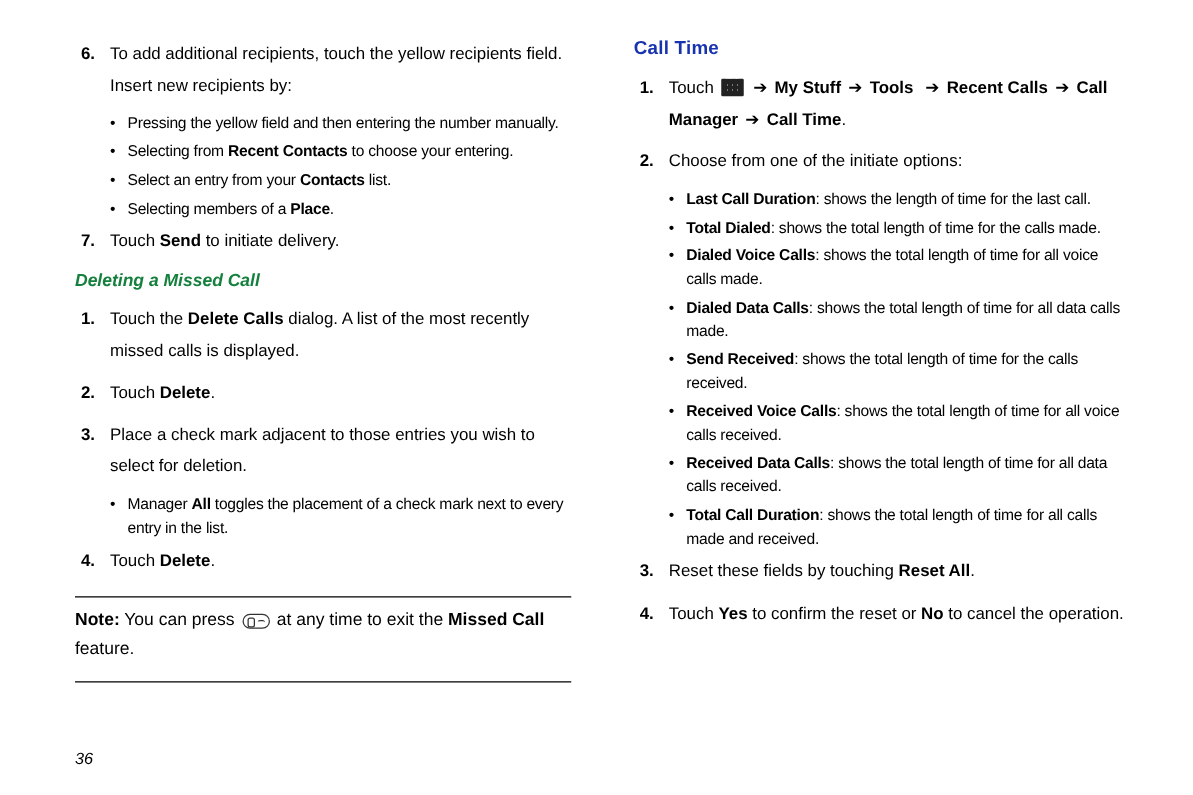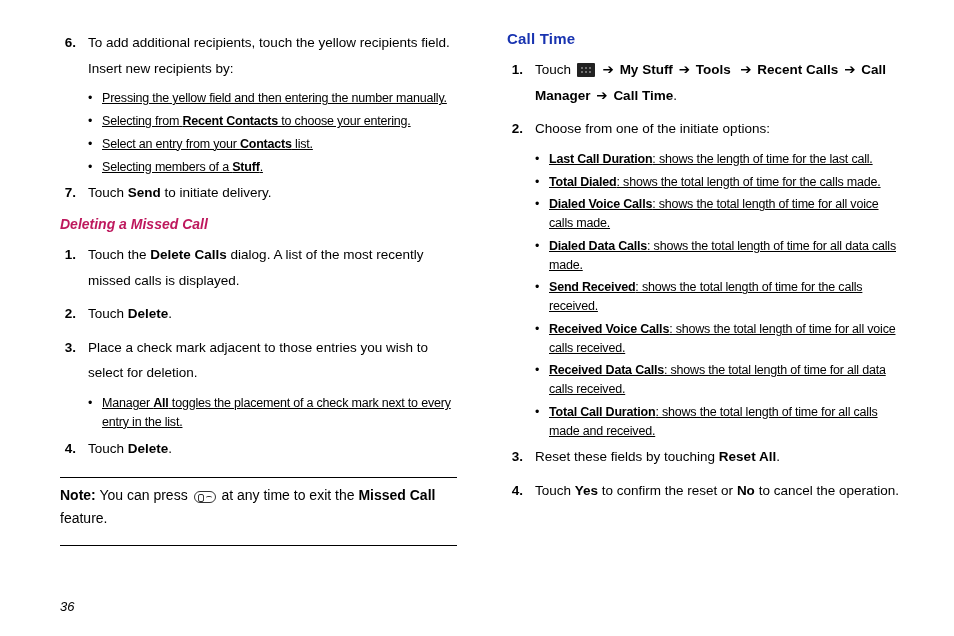--- a/index.html
+++ b/index.html
@@ -37,27 +37,27 @@
     margin-left: 28px;
     margin-bottom: 4px;
     line-height: 1.5;
     font-size: 12.5px;
     font-family: Arial, sans-serif;
   }
   .bul-item .dot {
     width: 14px;
     flex-shrink: 0;
   }
-  .bul-item .btxt { flex: 1; text-decoration: underline; }
+  .bul-item .btxt { flex: 1; }
   .condensed { letter-spacing: -0.2px; font-stretch: condensed; }
   .heading-sub {
     font-size: 14px;
     font-weight: bold;
     font-style: italic;
-    color: #be185d;
+    color: #15803d;
     margin: 10px 0 10px 0;
   }
   .heading-sec {
     font-size: 15px;
     font-weight: 900;
     color: #1833b0;
     margin-bottom: 10px;
     letter-spacing: 0.2px;
   }
   hr.rule {
@@ -141,21 +141,21 @@
     <div class="bul-item condensed">
       <div class="dot">•</div>
       <div class="btxt"><span>Selecting from </span><b>Recent Contacts</b><span> to choose your entering.</span></div>
     </div>
     <div class="bul-item condensed">
       <div class="dot">•</div>
       <div class="btxt"><span>Select an entry from your </span><b>Contacts</b><span> list.</span></div>
     </div>
     <div class="bul-item condensed">
       <div class="dot">•</div>
-      <div class="btxt"><span>Selecting members of a </span><b>Stuff</b><span>.</span></div>
+      <div class="btxt"><span>Selecting members of a </span><b>Place</b><span>.</span></div>
     </div>
     <div class="num-item">
       <div class="num">7.</div>
       <div class="txt"><span>Touch </span><b>Send</b><span> to initiate delivery.</span></div>
     </div>
 
     <div class="heading-sub">Deleting a Missed Call</div>
 
     <div class="num-item">
       <div class="num">1.</div>

